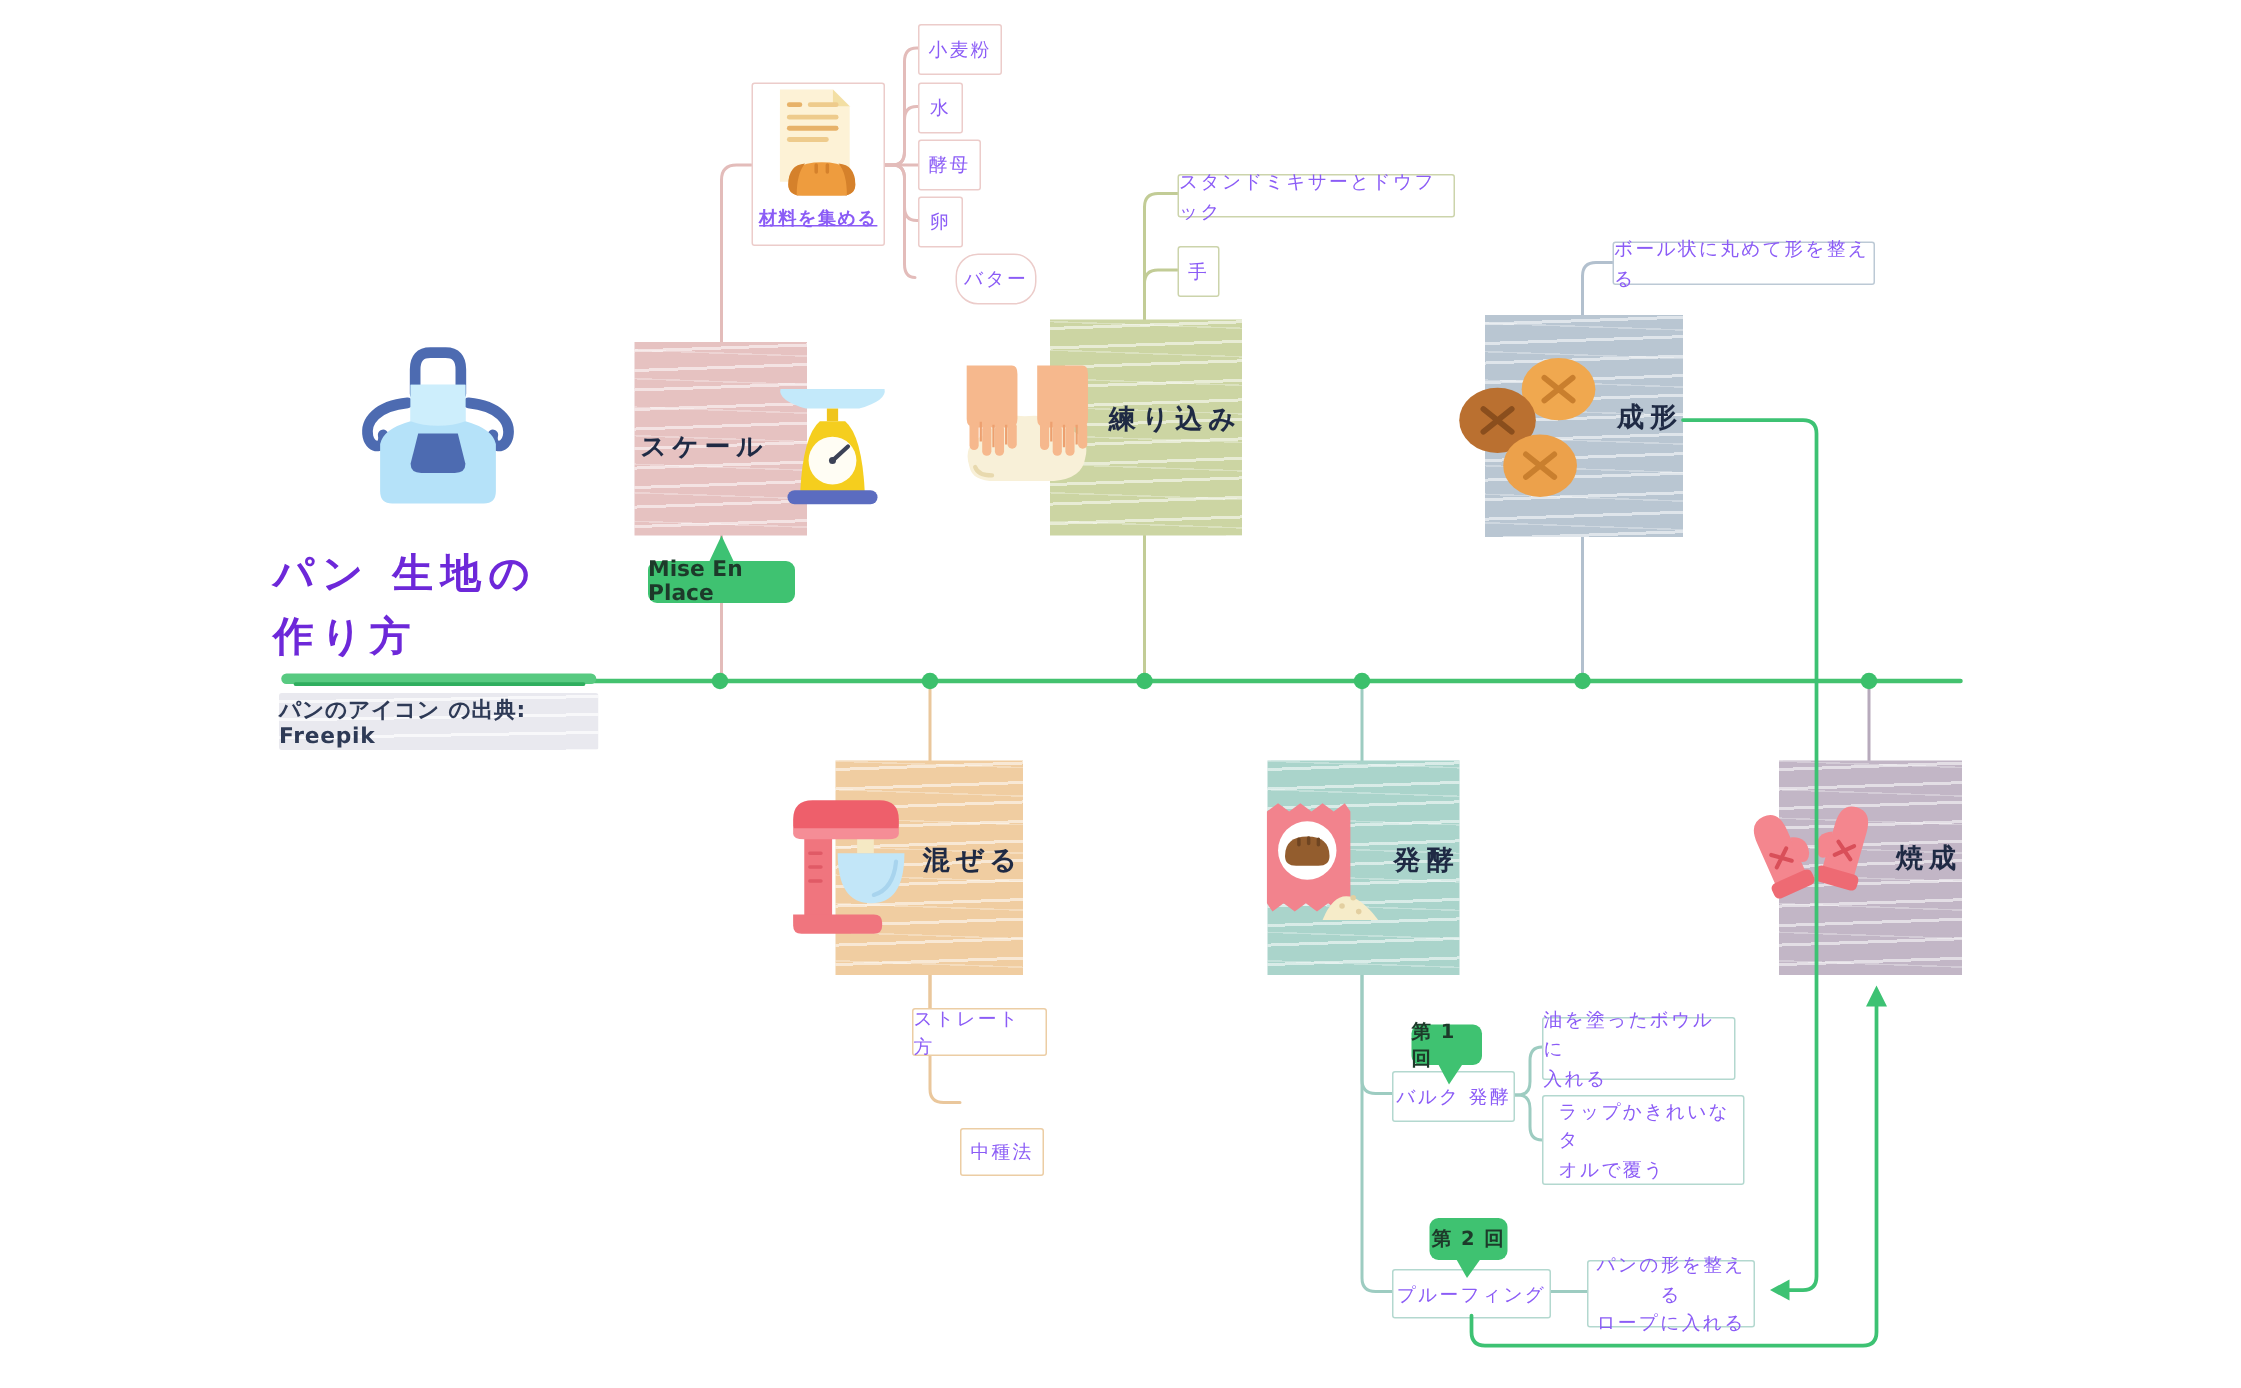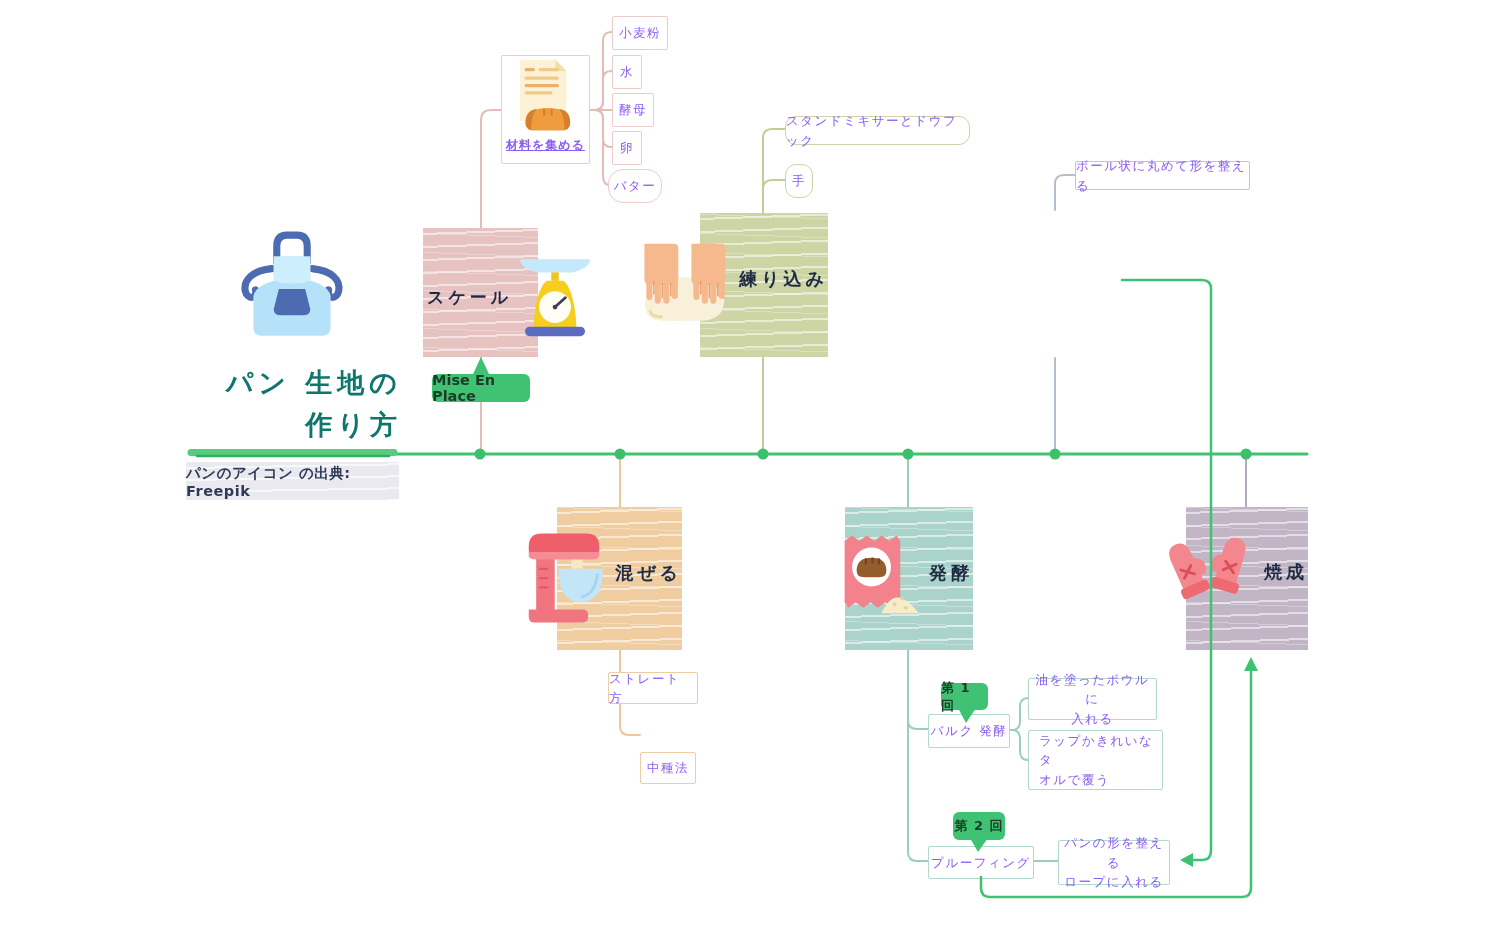--- a/index.html
+++ b/index.html
@@ -22,31 +22,31 @@
     font-size:18px;font-weight:600;letter-spacing:4px;color:#1f2a44;white-space:nowrap;text-indent:4px;
   }
   
   .branch{
     position:absolute;display:flex;align-items:center;justify-content:center;z-index:2;
     background:#fff;border:1.6px solid #ccc;border-radius:2px;
     font-size:12.5px;letter-spacing:1.5px;color:#8b5cf6;line-height:1.55;
   }
   .multiline{white-space:pre-line;}
   .pink-b{border-color:#ecccca;}
-  .olive-b{border-color:#ccd4ab;border-radius:11px;}
+  .olive-b{border-color:#ccd4ab;}
   .bluegray-b{border-color:#bcc9d5;}
   .tan-b{border-color:#eccda4;}
   .teal-b{border-color:#b3d8cf;}
   
   .badge{
     position:absolute;display:flex;align-items:center;justify-content:center;z-index:4;
     background:#3fc271;color:#1d3a2a;font-weight:700;border-radius:6px;
   }
   .title{
-    position:absolute;z-index:2;text-align:right;color:#0f766e;font-weight:700;
+    position:absolute;z-index:2;text-align:left;color:#6d28d9;font-weight:700;
     font-size:27px;letter-spacing:5px;line-height:42px;white-space:nowrap;
   }
   .freepik{
     position:absolute;z-index:2;display:flex;align-items:center;justify-content:center;
     background:#e9e9ef;color:#2e3a56;font-size:14.5px;font-weight:600;letter-spacing:.5px;border-radius:2px;
     background-image:repeating-linear-gradient(179deg, rgba(255,255,255,0) 0 5px, rgba(255,255,255,.7) 5px 7px, rgba(255,255,255,0) 7px 12px);
   }
   .icon-wrap{display:flex;align-items:center;justify-content:center;}
 </style>
 </head>
@@ -167,21 +167,21 @@
     </div>
   <div class="branch pink-b" style="left:612px;top:55px;width:28px;height:32px;">
       <span>水</span>
     </div>
   <div class="branch pink-b" style="left:612px;top:93px;width:40px;height:32px;">
       <span>酵母</span>
     </div>
   <div class="branch pink-b" style="left:612px;top:131px;width:28px;height:32px;">
       <span>卵</span>
     </div>
-  <div class="branch pink-b" style="left:608px;top:169px;width:52px;height:32px;border-radius:15px;">
+  <div class="branch pink-b" style="left:637px;top:169px;width:52px;height:32px;border-radius:15px;">
       <span>バター</span>
     </div>
 
   <div class="badge" style="left:432px;top:374px;width:98px;height:28px;font-size:14.5px;">
     <span>Mise En Place</span>
   </div>
 
   <div class="node" style="left:700px;top:213px;width:128px;height:144px;background-color:#ccd5a3;justify-content:flex-end;">
     <div class="icon-wrap" style="flex:1;">
       <svg viewBox="0 0 110 100" width="104" height="94">
@@ -204,20 +204,35 @@
     </div>
     <div class="node-label" style="margin-bottom:12px;">練り込み</div>
   </div>
   <div class="branch olive-b" style="left:785px;top:116px;width:183px;height:27px;">
       <span>スタンドミキサーとドウフック</span>
     </div>
   <div class="branch olive-b" style="left:785px;top:164px;width:26px;height:32px;">
       <span>手</span>
     </div>
 
+  <div class="node" style="left:990px;top:210px;width:132px;height:148px;background-color:#b9c6d2;justify-content:flex-end;">
+    <div class="icon-wrap" style="flex:1;">
+      <svg viewBox="0 0 110 112" width="104" height="106">
+        <g stroke-linecap="round" fill="none">
+          <ellipse cx="73" cy="30" rx="26" ry="22" fill="#f0a84f"></ellipse>
+          <path d="M63 22 Q73 30 83 38 M83 22 Q73 30 63 38" stroke="#c97f2e" stroke-width="4"></path>
+          <ellipse cx="30" cy="52" rx="27" ry="23" fill="#ba7030"></ellipse>
+          <path d="M20 44 Q30 52 40 60 M40 44 Q30 52 20 60" stroke="#8a4e1d" stroke-width="4"></path>
+          <ellipse cx="60" cy="84" rx="26" ry="22" fill="#eca14b"></ellipse>
+          <path d="M50 76 Q60 84 70 92 M70 76 Q60 84 50 92" stroke="#c97f2e" stroke-width="4"></path>
+        </g>
+      </svg>
+    </div>
+    <div class="node-label" style="margin-bottom:12px;">成形</div>
+  </div>
   <div class="branch bluegray-b" style="left:1075px;top:161px;width:173px;height:27px;">
       <span>ボール状に丸めて形を整える</span>
     </div>
 
   <div class="node" style="left:557px;top:507px;width:125px;height:143px;background-color:#f0cda1;justify-content:flex-end;">
     <div class="icon-wrap" style="flex:1;">
       <svg viewBox="0 0 100 110" width="94" height="102">
         <rect x="20" y="28" width="20" height="64" fill="#f0757e"></rect>
         <path d="M24 44 H32 M24 54 H32 M24 64 H32" stroke="#e05a66" stroke-width="2.5" stroke-linecap="round"></path>
         <path d="M12 88 H70 Q76 88 76 94 V96 Q76 102 70 102 H18 Q12 102 12 96 Z" fill="#f0757e"></path>
@@ -252,21 +267,21 @@
     </div>
     <div class="node-label" style="margin-bottom:12px;">発酵</div>
   </div>
 
   <div class="badge" style="left:941px;top:683px;width:47px;height:27px;font-size:13px;letter-spacing:1px;">
       <span>第 1 回</span>
     </div>
   <div class="branch teal-b" style="left:928px;top:714px;width:80px;height:32px;">
       <span>バルク 発酵</span>
     </div>
-  <div class="branch teal-b multiline" style="left:1028px;top:678px;width:127px;height:40px;text-align:center;"><span class="multiline">油を塗ったボウルに
+  <div class="branch teal-b multiline" style="left:1028px;top:678px;width:127px;height:40px;text-align:left;"><span class="multiline">油を塗ったボウルに
 入れる</span></div>
   <div class="branch teal-b multiline" style="left:1028px;top:730px;width:135px;height:60px;justify-content:flex-start;padding-left:10px;box-sizing:border-box;text-align:left;"><span class="multiline">ラップかきれいなタ
 オルで覆う</span></div>
 
   <div class="badge" style="left:953px;top:812px;width:52px;height:28px;font-size:13px;letter-spacing:1px;">
       <span>第 2 回</span>
     </div>
   <div class="branch teal-b" style="left:928px;top:846px;width:104px;height:31px;">
       <span>プルーフィング</span>
     </div>

